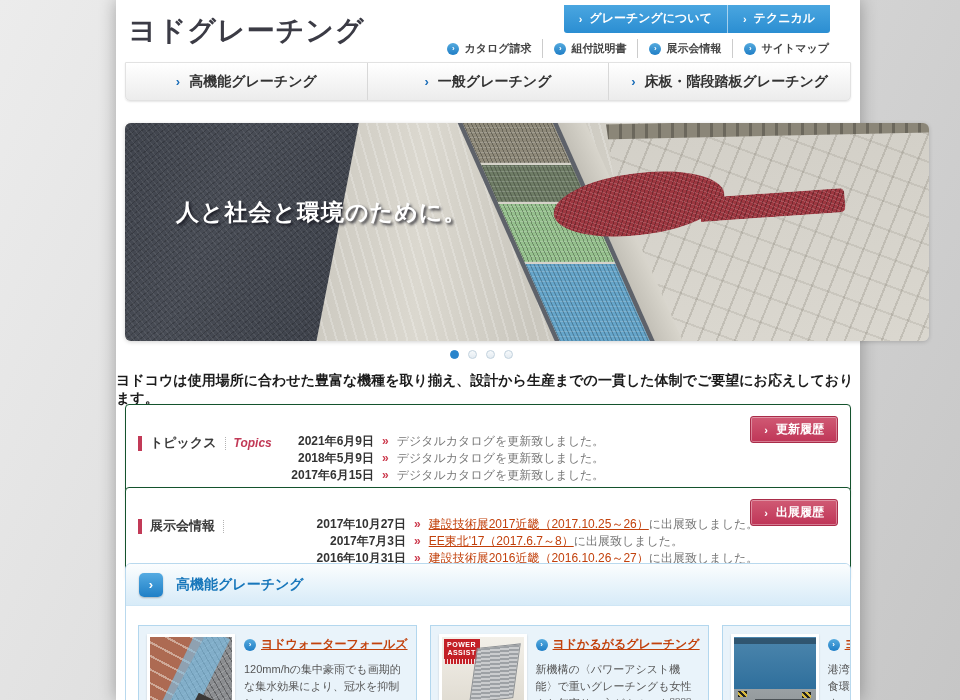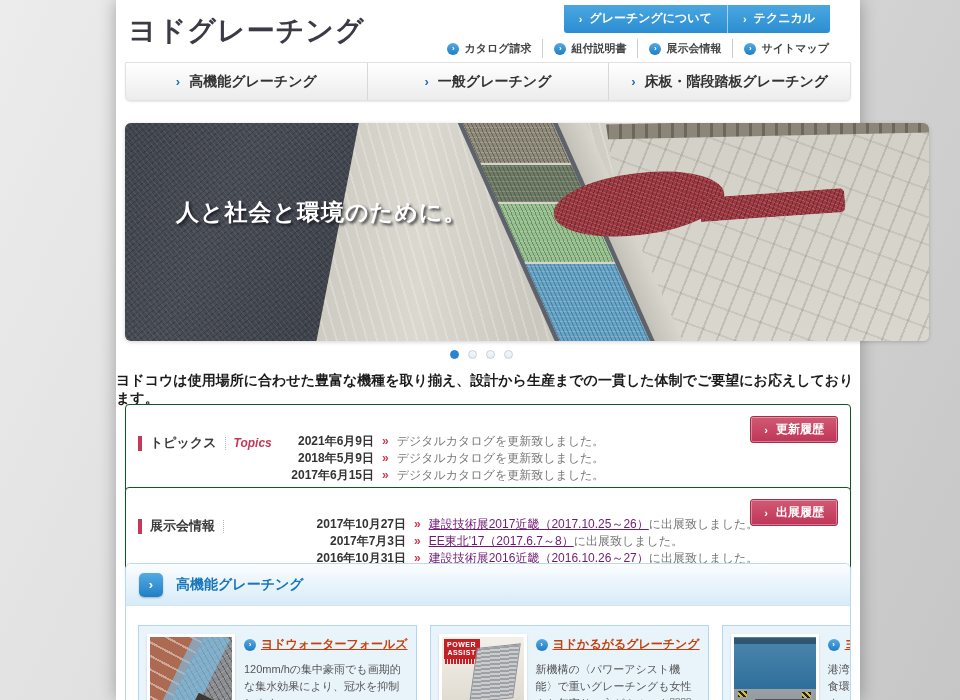--- a/index.html
+++ b/index.html
@@ -138,21 +138,21 @@
   .box-exhib  .box-title { width:172px;text-align:center; }
   .red-bar { width:4px; height:15px; background:#c23a57; flex:none; }
   .box-title-text { font-size:13px; font-weight:bold; color:#3a3a3a; }
   .dotted-sep { height:13px; border-left:1px dotted #b3b3b3; }
   .box-title-en { font-size:12px; font-weight:bold; font-style:italic; color:#c23a57; }
   .box-list { flex:1; }
   .box-row { display:flex; gap:8px; font-size:12px; line-height:17px; align-items:flex-start; }
   .row-date { width:96px; text-align:right; color:#333; font-weight:bold; flex:none; }
   .row-arrow { color:#cc3b4e; font-weight:bold; flex:none; }
   .row-text { color:#777; }
-  .row-link { color:#701a75; text-decoration:underline; cursor:pointer; }
+  .row-link { color:#c2410c; text-decoration:underline; cursor:pointer; }
   .history-btn { position:absolute; right:12px; top:11px;
     background:linear-gradient(#d05a74,#bf3557);
     border:1px solid #a92c49; border-radius:3px;
     box-shadow:inset 0 0 0 1px rgba(255,255,255,.35);
     color:#fff; font-size:12px; font-weight:bold;
     padding:4px 13px; display:flex; align-items:center; gap:8px; cursor:pointer; }
   .btn-chevron { font-size:11px; }
   
   .section { position:absolute; top:563px; left:9px; right:9px; height:180px;
     border:1px solid #b9d9ee; border-radius:6px; background:#fff; overflow:hidden; }

